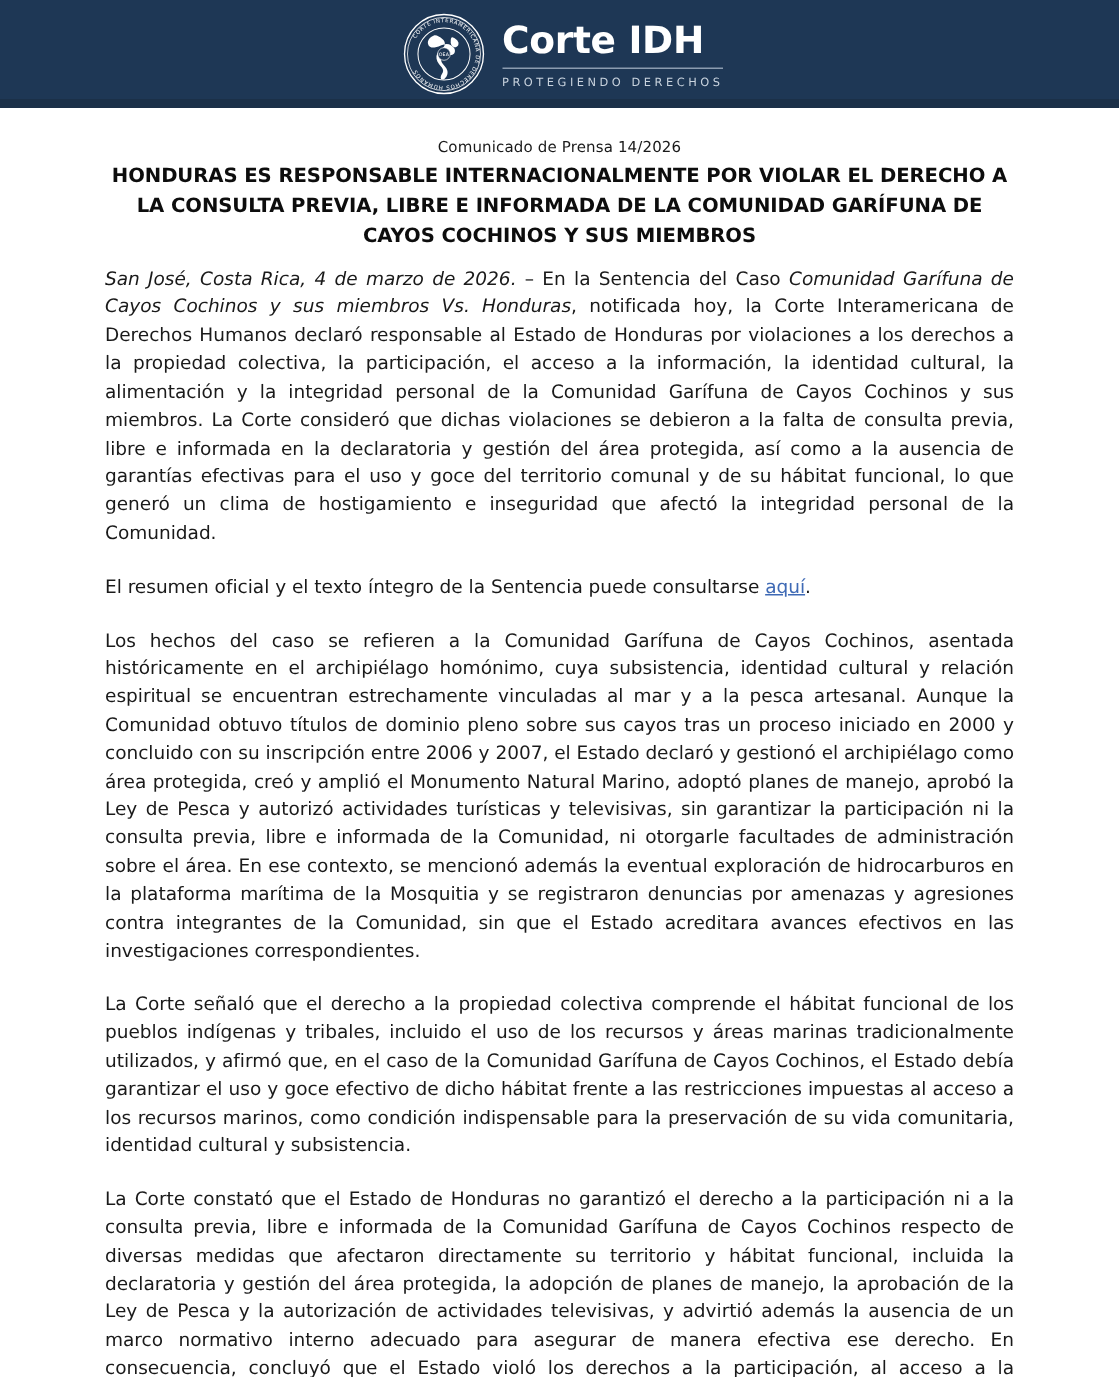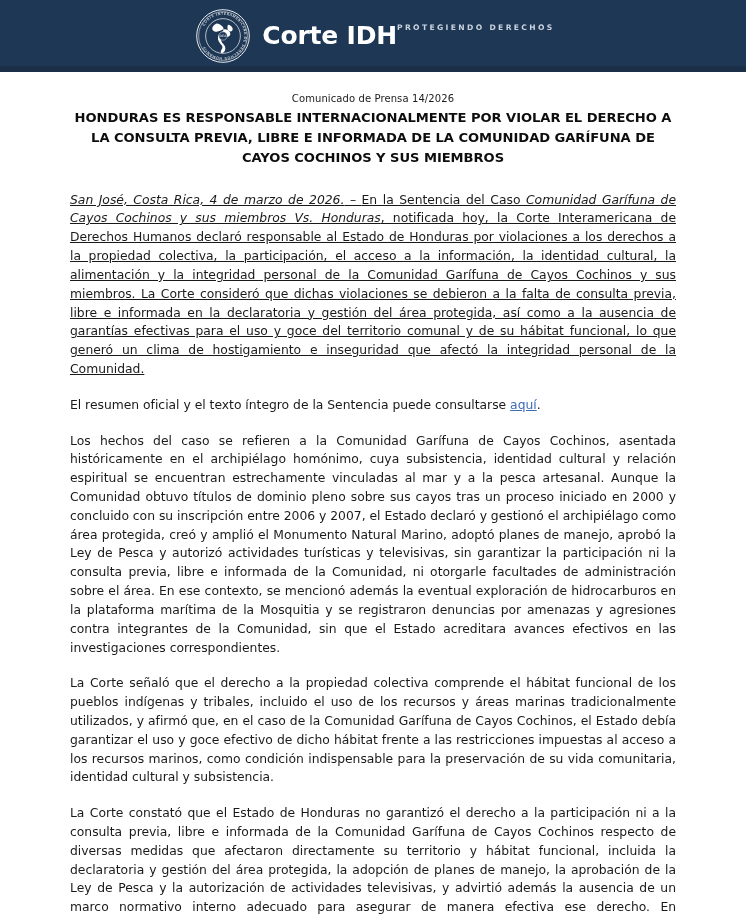--- a/index.html
+++ b/index.html
@@ -40,21 +40,21 @@
     margin-left: 4px;
   }
   .seal {
     width: 56px;
     height: 56px;
     flex: 0 0 56px;
     position: relative;
   }
   .brand-text {
     display: flex;
-    flex-direction: row;
+    flex-direction: column;
     justify-content: center;
     padding-top: 1px;
   }
   .brand-title {
     color: #ffffff;
     font-family: "DejaVu Sans", sans-serif;
     font-size: 25px;
     font-weight: bold;
     letter-spacing: -0.2px;
     line-height: 1.05;
@@ -64,21 +64,21 @@
     height: 1px;
     background: #8b9cb0;
     margin: 4px 0 4px 0;
     width: 100%;
   }
   .brand-sub {
     color: #c9d3de;
     font-size: 7.6px;
     letter-spacing: 2.35px;
     white-space: nowrap;
-    font-weight: bold;
+    font-weight: normal;
   }
 
   
   .doc {
     padding: 0 70px 0 70px;
     box-sizing: border-box;
     width: 746px;
   }
   .press-number {
     text-align: center;
@@ -98,21 +98,21 @@
     padding: 0 2px;
   }
   .para {
     font-size: 12.35px;
     color: #1a1a1a;
     line-height: 1.525;
     text-align: justify;
     margin-top: 17px;
     letter-spacing: -0.01px;
   }
-  .para.first { margin-top: 23px; text-decoration: underline; }
+  .para.first { margin-top: 9px; }
   .para em { font-style: italic; }
   .doc-link {
     color: #3f6ab5;
     text-decoration: underline;
     cursor: pointer;
   }
 </style>
 </head>
 <body>
 

